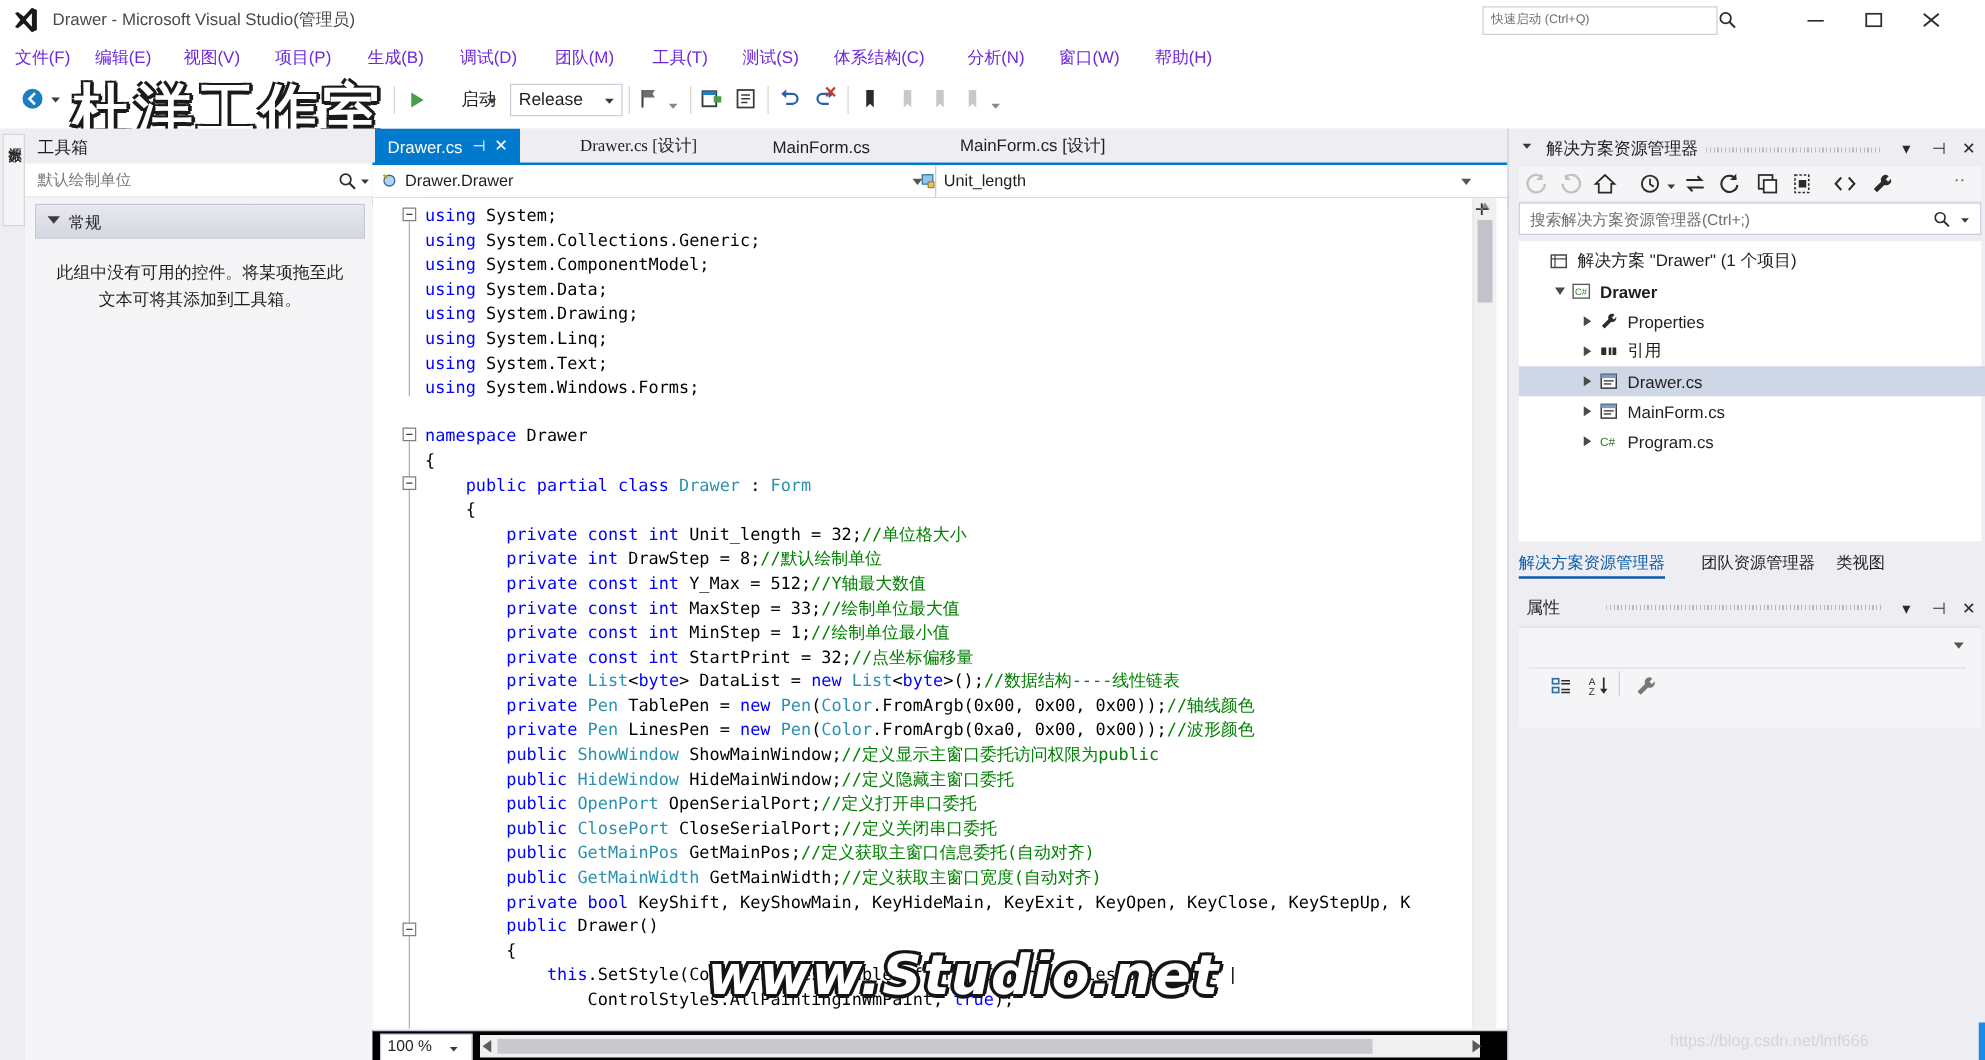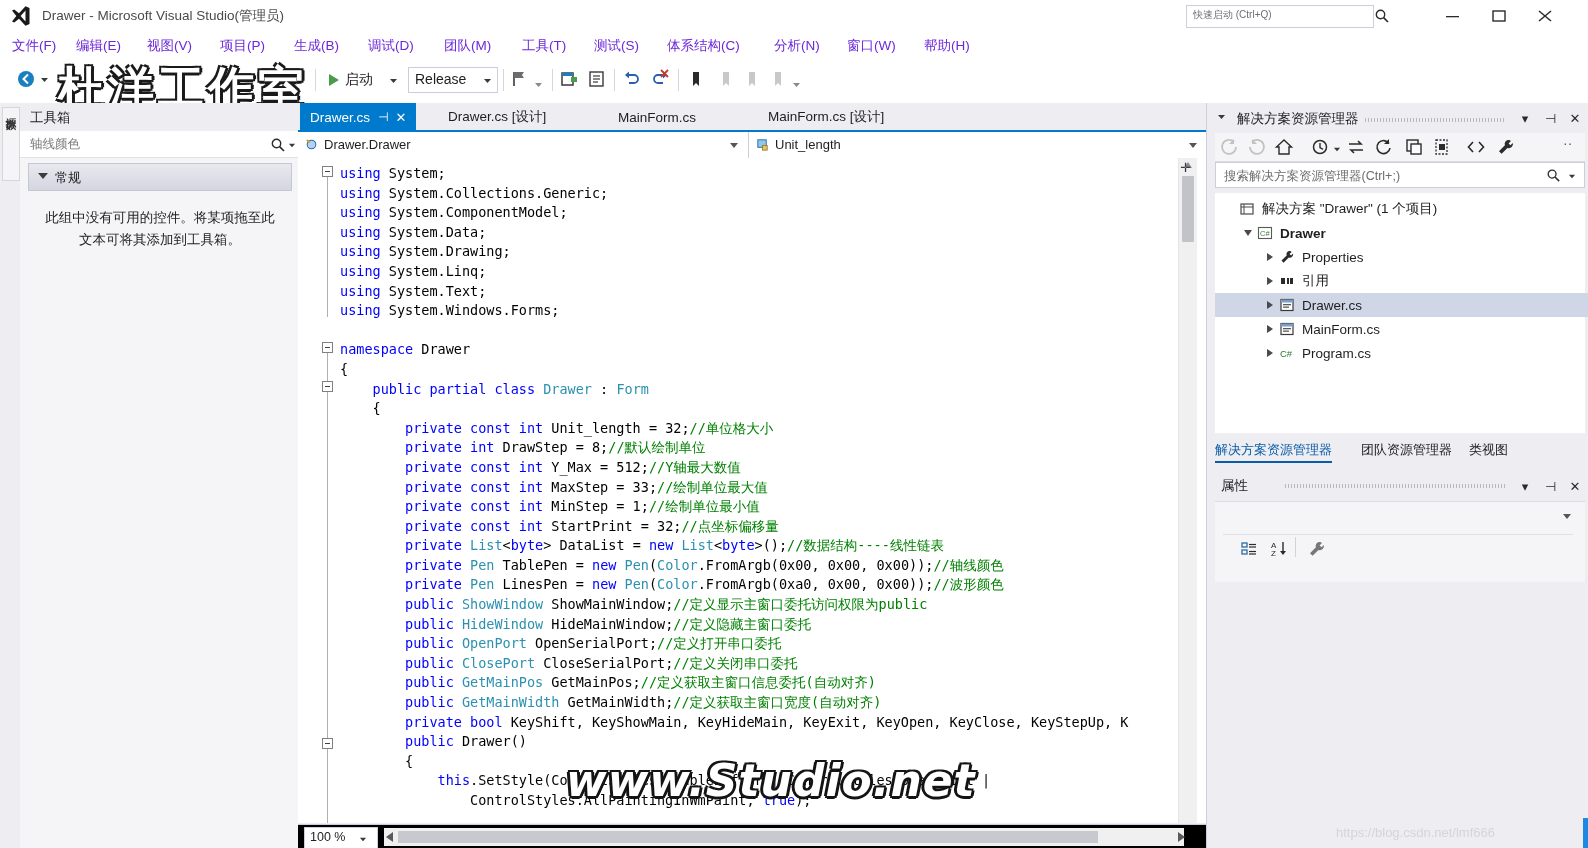--- a/index.html
+++ b/index.html
@@ -27,21 +27,21 @@
   .menu-item{position:absolute;top:4px;font-size:13.5px;color:#6d28d9;white-space:nowrap;padding:2px 4px;cursor:default;}
 
   
   .toolbar{position:absolute;left:0;top:59px;width:1588px;height:44px;background:#ffffff;border-bottom:1px solid #e0e0e6;}
   .tb-sep{position:absolute;top:10px;width:1px;height:22px;background:#d6d6d6;}
   .tb-icon{position:absolute;top:8px;width:24px;height:24px;cursor:default;}
   .tb-nav{position:absolute;left:16px;top:10px;width:20px;height:20px;}
   .tb-caret{position:absolute;top:16px;width:9px;height:9px;}
   .start-btn{position:absolute;left:325px;top:8px;height:25px;display:flex;align-items:center;cursor:default;padding:0 4px;}
   .start-tri{width:0;height:0;border-left:10px solid #4a9b4a;border-top:6px solid transparent;border-bottom:6px solid transparent;margin-right:6px;}
-  .start-lbl{font-size:14px;color:#1e1e1e;}
+  .start-lbl{font-size:14px;color:#1e1e1e;margin-left:24px;}
   .combo-release{position:absolute;left:408px;top:8px;width:88px;height:24px;background:#fff;border:1px solid #cccedb;}
   .combo-release span{position:absolute;left:6px;top:3px;font-size:14px;color:#1e1e1e;}
 
   
   .wm-studio{position:absolute;left:58px;top:58px;font-size:46px;font-weight:bold;
     color:#ffffff;letter-spacing:4px;
     text-shadow:2px 2px 0 #1a1a1a,-2px -2px 0 #1a1a1a,2px -2px 0 #1a1a1a,-2px 2px 0 #1a1a1a,0 3px 0 #1a1a1a,3px 0 0 #1a1a1a;
     pointer-events:none;white-space:nowrap;font-family:"DejaVu Sans",sans-serif;}
 
   
@@ -69,21 +69,21 @@
   .tabstrip{position:absolute;left:0;top:0;width:908px;height:28px;background:#eeeef2;}
   .tabstrip-underline{position:absolute;left:0;top:27px;width:908px;height:2px;background:#007acc;}
   .doc-tab{position:absolute;top:0;height:28px;font-size:13.5px;color:#1e1e1e;cursor:default;display:flex;align-items:center;padding:0 10px;white-space:nowrap;}
   .doc-tab.active{background:#007acc;color:#ffffff;}
   .tab-pin{margin-left:8px;font-size:12px;}
   .tab-x{margin-left:7px;font-size:13px;}
 
   .navbar{position:absolute;left:0;top:29px;width:908px;height:26px;background:#ffffff;border-bottom:7px solid #c2410c;}
   .nav-drop{position:absolute;top:0;height:26px;border-right:1px solid #cccedb;}
   .nav-left{left:0;width:450px;}
-  .nav-right{left:451px;width:457px;border-right:none;}
+  .nav-right{left:431px;width:457px;border-right:none;}
   .nav-lbl{position:absolute;left:26px;top:5px;font-size:13px;color:#1e1e1e;white-space:nowrap;}
   .nav-caret{position:absolute;top:11px;width:0;height:0;border-left:4px solid transparent;border-right:4px solid transparent;border-top:5px solid #555;}
 
   .code-area{position:absolute;left:0;top:55px;width:908px;height:665px;background:#ffffff;overflow:hidden;}
   .gutter{position:absolute;left:0;top:0;width:42px;height:665px;background:#ffffff;}
   .code-lines{position:absolute;left:42px;top:6px;font-family:"DejaVu Sans Mono","Liberation Mono",monospace;font-size:13.5px;line-height:19.6px;white-space:pre;}
   .ln{height:19.6px;white-space:pre;}
   .kw{color:#0000ff;} .ty{color:#2b91af;} .cm{color:#008000;} .nm{color:#000000;}
 
   .fold{position:absolute;width:11px;height:11px;border:1px solid #808080;background:#fff;box-sizing:border-box;cursor:default;}
@@ -279,21 +279,21 @@
     <div class="left-dock-tab">
       <div class="vtext">数据源</div>
     </div>
   </div>
 
   <div class="toolbox">
     <div class="tbx-header">
       <div class="tbx-title">工具箱</div>
     </div>
     <div class="tbx-search">
-      <div class="tbx-search-ph">轴线颜色</div>
+      <div class="tbx-search-ph">默认绘制单位</div>
       <svg class="tbx-search-icon" viewBox="0 0 16 16">
         <circle cx="6.5" cy="6.5" r="4.2" fill="none" stroke="#2b2b2b" stroke-width="1.4"></circle>
         <line x1="9.6" y1="9.6" x2="14" y2="14" stroke="#2b2b2b" stroke-width="1.6"></line>
         </svg>
       <svg style="position:absolute;left:268px;top:10px;" width="8" height="8" viewBox="0 0 9 9">
         <path d="M1 3 L4.5 7 L8 3 Z" fill="#3a3a3a"></path>
         </svg>
     </div>
     <div class="tbx-group">
       <div class="tri-open"></div>
@@ -302,21 +302,21 @@
     <div class="tbx-empty">此组中没有可用的控件。将某项拖至此文本可将其添加到工具箱。</div>
   </div>
 
   <div class="editor-wrap">
     <div class="tabstrip" id="tabstrip">
         <div class="doc-tab active" style="left: 2px;">
           <span>Drawer.cs</span>
           <span class="tab-pin">⊣</span>
           <span class="tab-x">✕</span>
         </div>
-        <div class="doc-tab" style="left: 140px;">
+        <div class="doc-tab" style="left: 156px; font-family: Liberation Serif, serif;">
           <span>Drawer.cs [设计]</span>
         </div>
         <div class="doc-tab" style="left: 310px;">
           <span>MainForm.cs</span>
         </div>
         <div class="doc-tab" style="left: 460px;">
           <span>MainForm.cs [设计]</span>
         </div>
       </div>
     <div class="tabstrip-underline"></div>

